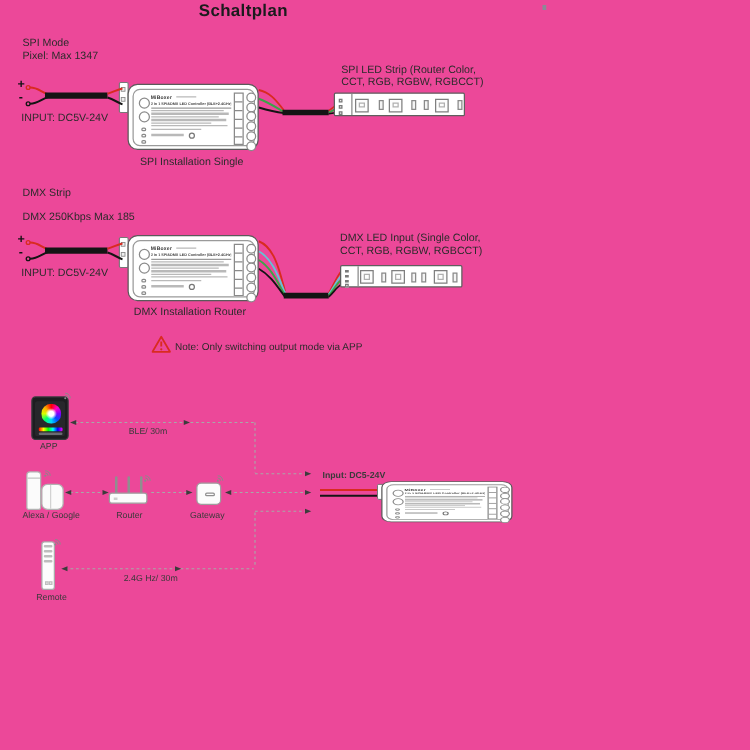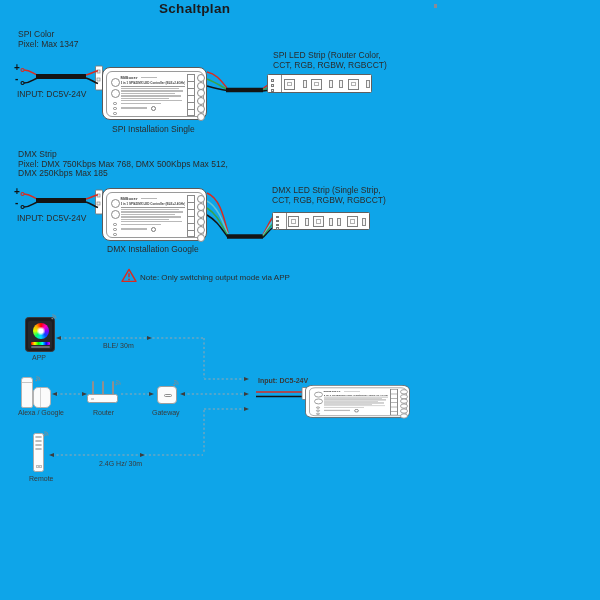--- a/index.html
+++ b/index.html
@@ -1,18 +1,18 @@
 <!DOCTYPE html>
 <html><head>
 <meta charset="utf-8">
 <style>
   * { margin:0; padding:0; box-sizing:border-box; }
   html,body { background:#fff; }
   #page {
-    position:relative; width:600px; height:600px; background:#0ea5e9;
+    position:relative; width:600px; height:600px; background:#ec4899;
     font-family:"Liberation Sans", sans-serif; color:#2b2b2b; overflow:hidden;text-align:right;
   }
   .abs { position:absolute; }
   .txt { position:absolute; white-space:nowrap; color:#2b2b2b; }
   .fs85 { font-size:8.5px; line-height:9px; }
   .fs8  { font-size:8px;  line-height:9px; }
   #title { left:159px; top:1px; font-size:13.5px; font-weight:bold; letter-spacing:.3px; color:#1b1b1d; }
   #artifact-dot { left:434px; top:4px; width:3px; height:4px; background:#8a8a96; }
 
   
@@ -164,21 +164,21 @@
       <polygon points="249,379 244,377 244,381"></polygon>
       <polygon points="249,409 244,407 244,411"></polygon>
       <polygon points="49,455 54,453 54,457"></polygon>
       <polygon points="145,455 140,453 140,457"></polygon>
     </g>
   </svg>
 
   <div id="title" class="txt">Schaltplan</div>
   <div id="artifact-dot" class="abs"></div>
 
-  <div class="txt fs85" style="left:18px;top:30px">SPI Color</div>
+  <div class="txt fs85" style="left:18px;top:30px">SPI Mode</div>
   <div class="txt fs85" style="left:18px;top:39.5px">Pixel: Max 1347</div>
   <span class="pm" style="left:14px;top:63px">+</span>
   <span class="pm" style="left:15px;top:74px">-</span>
   <div class="txt fs85" style="left:17px;top:89.5px">INPUT: DC5V-24V</div>
 
   <div class="ctrl" style="left:102px;top:67px">
   <div class="ctrl-outer">
     <div class="ctrl-inner">
       <div class="scr big" style="left:4px;top:6px"></div>
       <div class="scr big" style="left:4px;top:17px"></div>
@@ -232,21 +232,20 @@
     <div class="chip" style="left:16px;top:3.5px"></div>
     <div class="chip" style="left:43px;top:3.5px"></div>
     <div class="chip" style="left:80px;top:3.5px"></div>
     <div class="res" style="left:35px;top:5px"></div>
     <div class="res" style="left:61px;top:5px"></div>
     <div class="res" style="left:71px;top:5px"></div>
     <div class="res" style="left:98px;top:5px"></div>
   </div>
 
   <div class="txt fs85" style="left:18px;top:150px">DMX Strip</div>
-  <div class="txt fs85" style="left:18px;top:159.5px">Pixel: DMX 750Kbps Max 768, DMX 500Kbps Max 512,</div>
   <div class="txt fs85" style="left:18px;top:169px">DMX 250Kbps Max 185</div>
   <span class="pm" style="left:14px;top:187px">+</span>
   <span class="pm" style="left:15px;top:198px">-</span>
   <div class="txt fs85" style="left:17px;top:213.5px">INPUT: DC5V-24V</div>
 
   <div class="ctrl" style="left:102px;top:188px">
   <div class="ctrl-outer">
     <div class="ctrl-inner">
       <div class="scr big" style="left:4px;top:6px"></div>
       <div class="scr big" style="left:4px;top:17px"></div>
@@ -280,23 +279,23 @@
         <span class="bar" style="width:61px"></span>
         <span class="bar" style="width:40px"></span>
         <div class="ctrl-bottomrow">
           <span class="bar" style="width:26px;margin:0"></span>
           <span class="ctrl-btn"></span>
         </div>
       </div>
     </div>
   </div>
     </div>
-  <div class="txt fs85" style="left:107px;top:244.5px">DMX Installation Google</div>
-
-  <div class="txt fs85" style="left:272px;top:185.5px">DMX LED Strip (Single Strip,</div>
+  <div class="txt fs85" style="left:107px;top:244.5px">DMX Installation Router</div>
+
+  <div class="txt fs85" style="left:272px;top:185.5px">DMX LED Input (Single Color,</div>
   <div class="txt fs85" style="left:272px;top:195.5px">CCT, RGB, RGBW, RGBCCT)</div>
 
   <div class="strip" style="left:272px;top:212px;width:98px;height:18px">
     <div class="strip-div" style="left:13px"></div>
     <div class="pin" style="left:3px;top:2.5px;width:2.8px;height:2.8px"></div>
     <div class="pin" style="left:3px;top:6.5px;width:2.8px;height:2.8px"></div>
     <div class="pin" style="left:3px;top:10.5px;width:2.8px;height:2.8px"></div>
     <div class="pin" style="left:3px;top:14px;width:2.8px;height:2.8px"></div>
     <div class="chip" style="left:15px;top:3px"></div>
     <div class="chip" style="left:40px;top:3px"></div>

